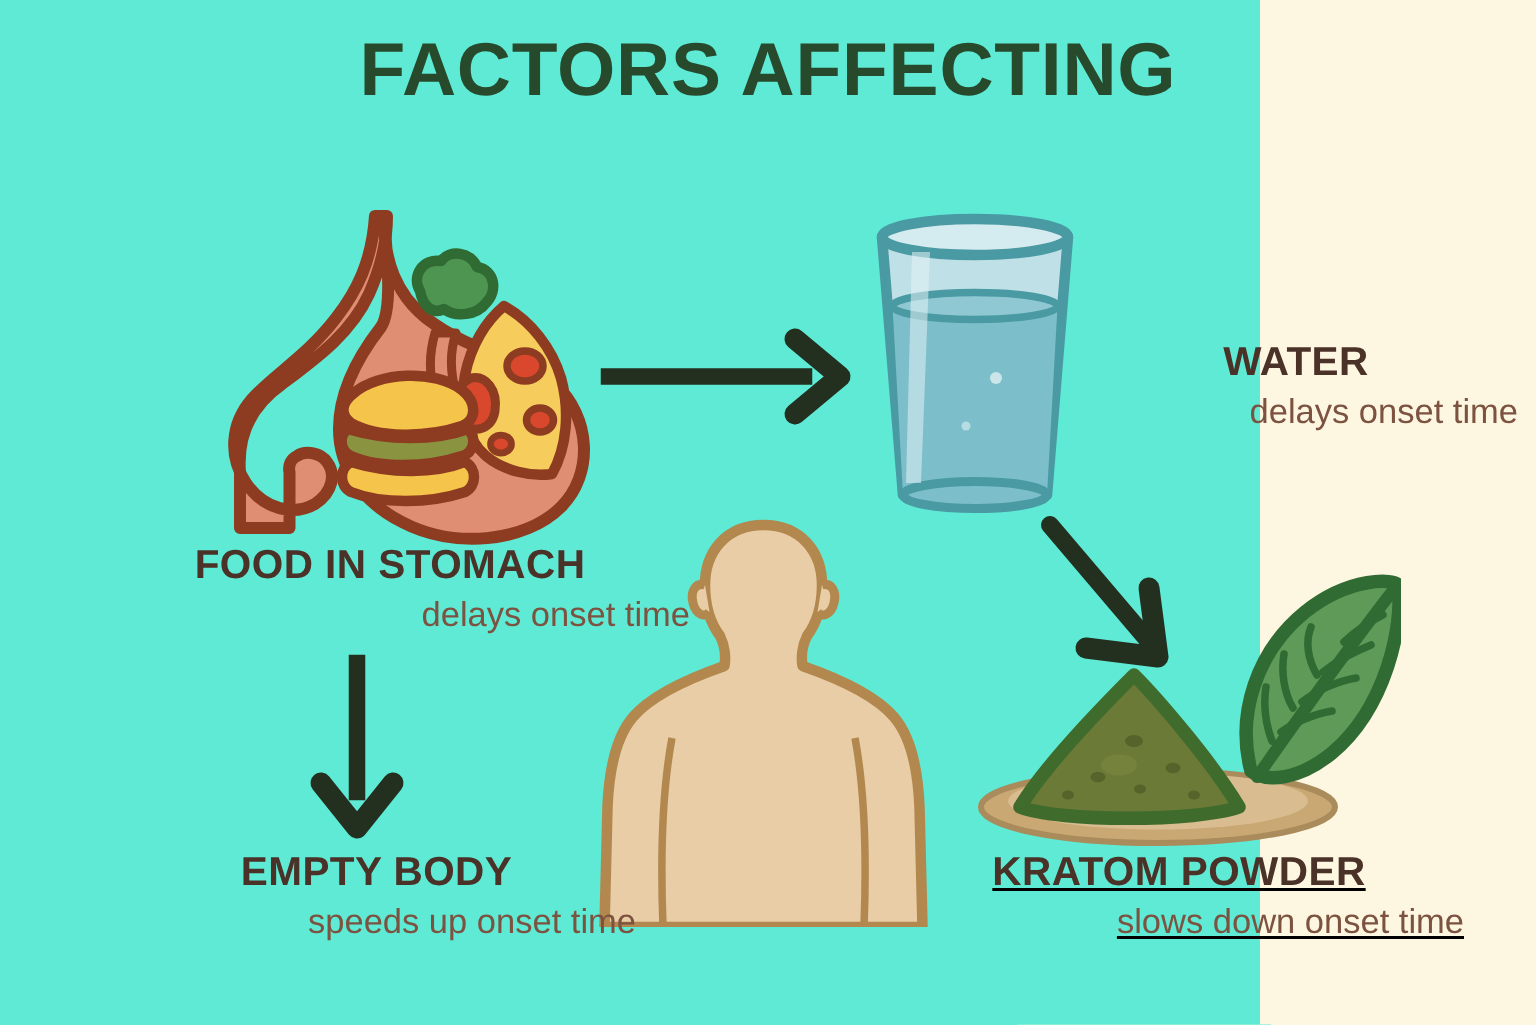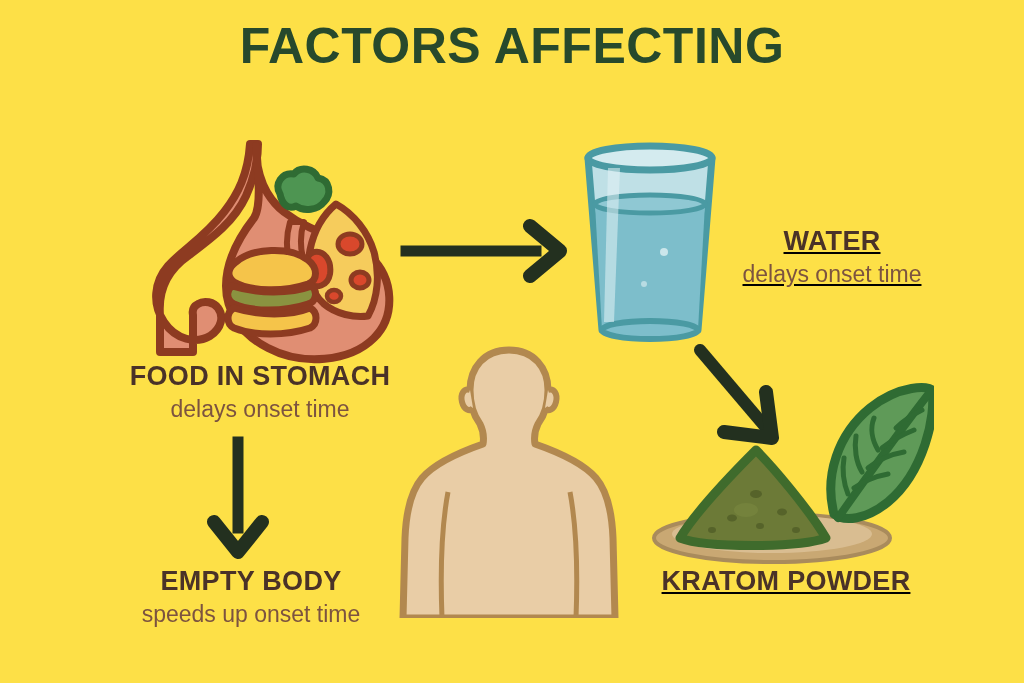--- a/index.html
+++ b/index.html
@@ -9,23 +9,23 @@
   body {
     width: 1024px;
     height: 683px;
     background: #fdf6e0;
     font-family: "Liberation Sans", sans-serif;
     overflow: hidden;
     position: relative;
   }
   #canvas {
     position: relative;
-    width: 1024px;
+    width: 840px;
     height: 683px;
-    background: #fde047;
+    background: #5eead4;
   }
 
   
   .title-block {
     position: absolute;
     top: 16px;
     left: 0;
     width: 1024px;
     text-align: center;
   }
@@ -55,24 +55,25 @@
     text-transform: uppercase;
     line-height: 32px;
   }
   .label-sub {
     font-family: "Liberation Sans", sans-serif;
     font-weight: normal;
     font-size: 23px;
     color: #7c5340;
     line-height: 30px;
     margin-top: 2px;
+    text-align: right;
   }
 
   #label-food   { left: 60px;  top: 360px; width: 400px; }
-  #label-water  { left: 684px; top: 225px; width: 296px; text-decoration: underline; }
+  #label-water  { left: 716px; top: 225px; width: 296px; }
   #label-empty  { left: 78px;  top: 565px; width: 346px; }
   #label-powder { left: 596px; top: 565px; width: 380px; text-decoration: underline; }
 
   
   .art { position: absolute; }
   #art-stomach { left: 138px; top: 140px;  width: 290px; height: 230px; }
   #art-glass   { left: 572px; top: 142px;  width: 156px; height: 206px; }
   #art-body    { left: 396px; top: 346px;  width: 226px; height: 272px; }
   #art-powder  { left: 648px; top: 372px;  width: 286px; height: 192px; }
 
@@ -265,15 +266,16 @@
     </svg>
   </div>
 
   <div class="label-block" id="label-empty">
     <div class="label-head">EMPTY BODY</div>
     <div class="label-sub">speeds up onset time</div>
   </div>
 
   <div class="label-block" id="label-powder">
     <div class="label-head">KRATOM POWDER</div>
+    <div class="label-sub">slows down onset time</div>
   </div>
 
 </div>
 
 </body></html>

